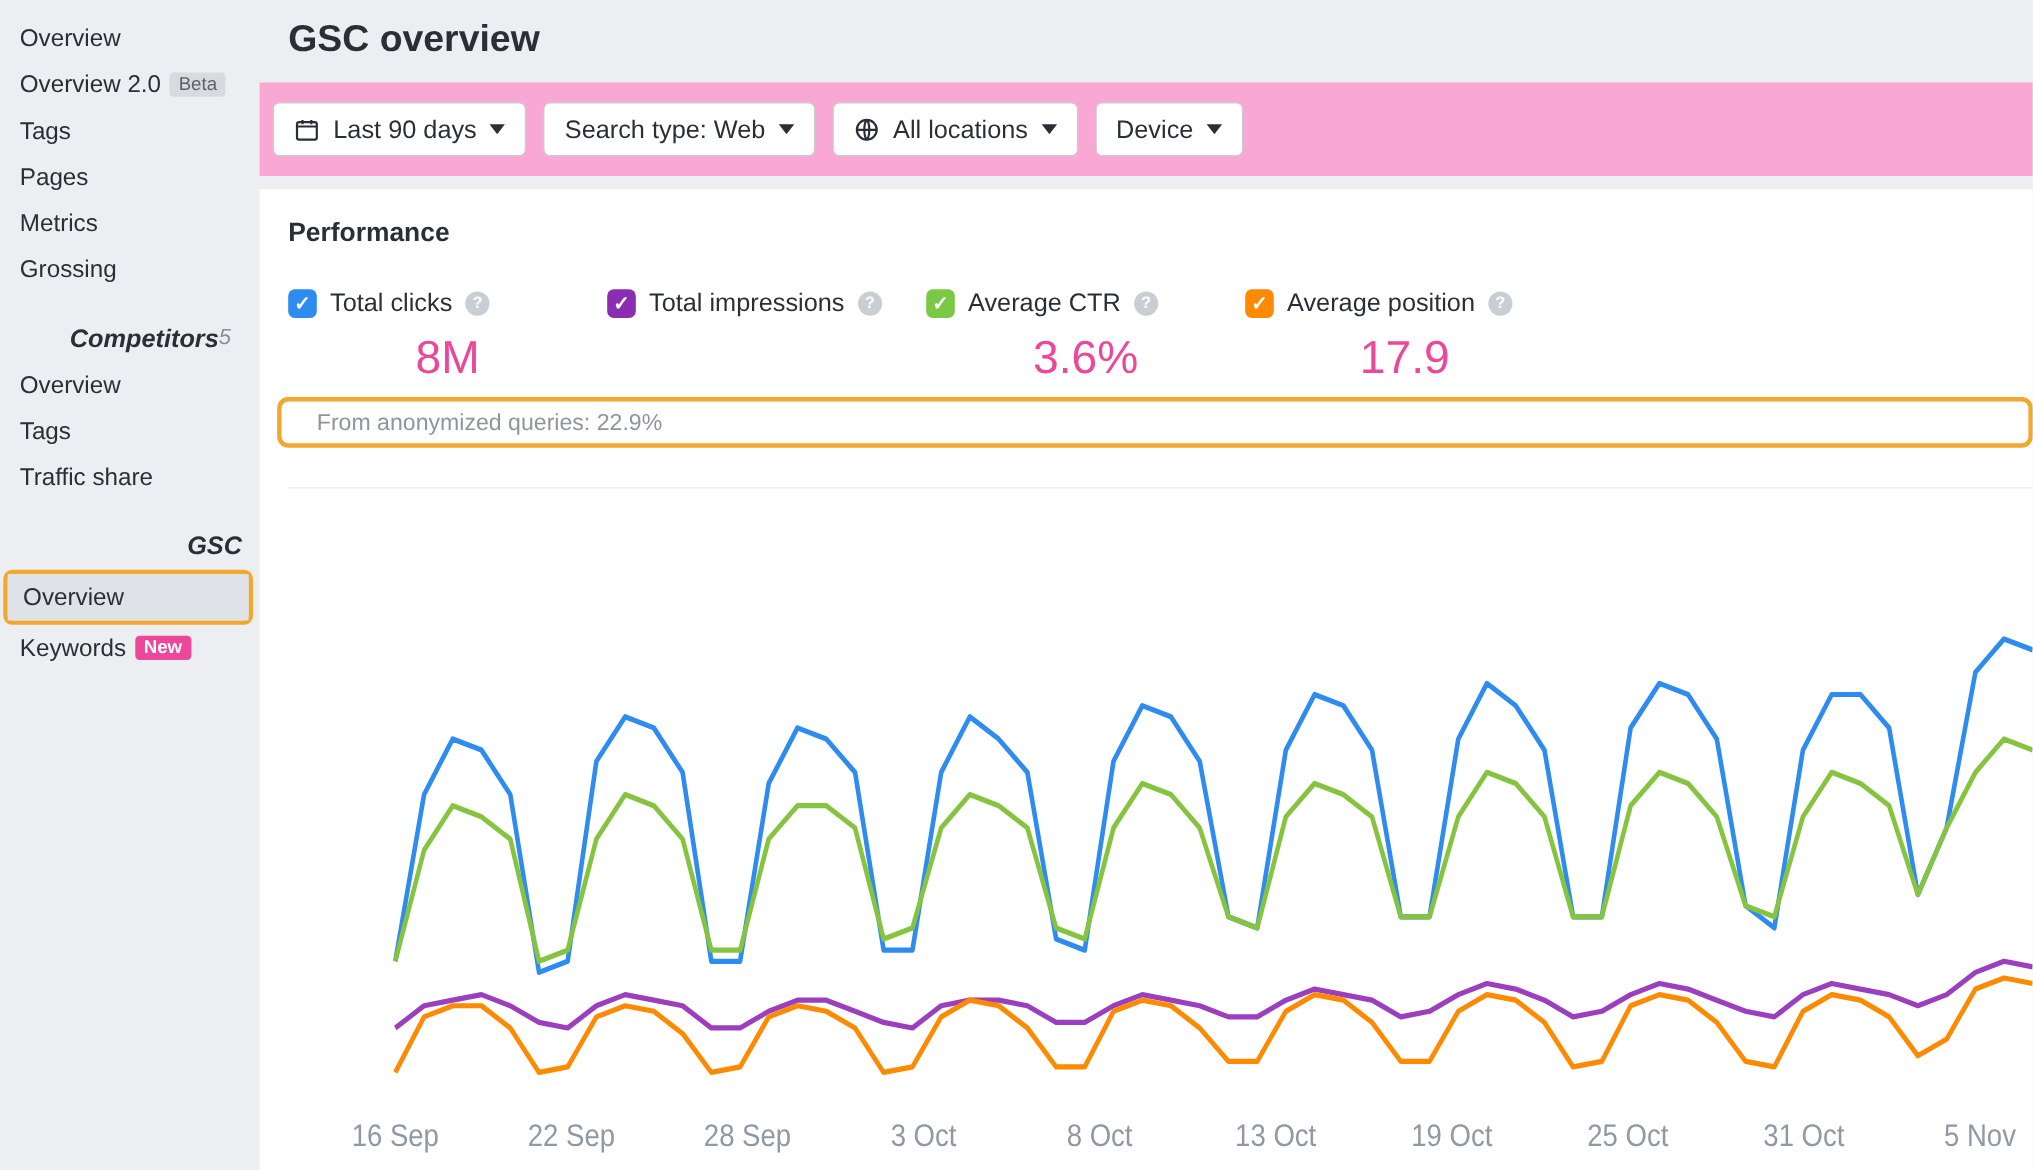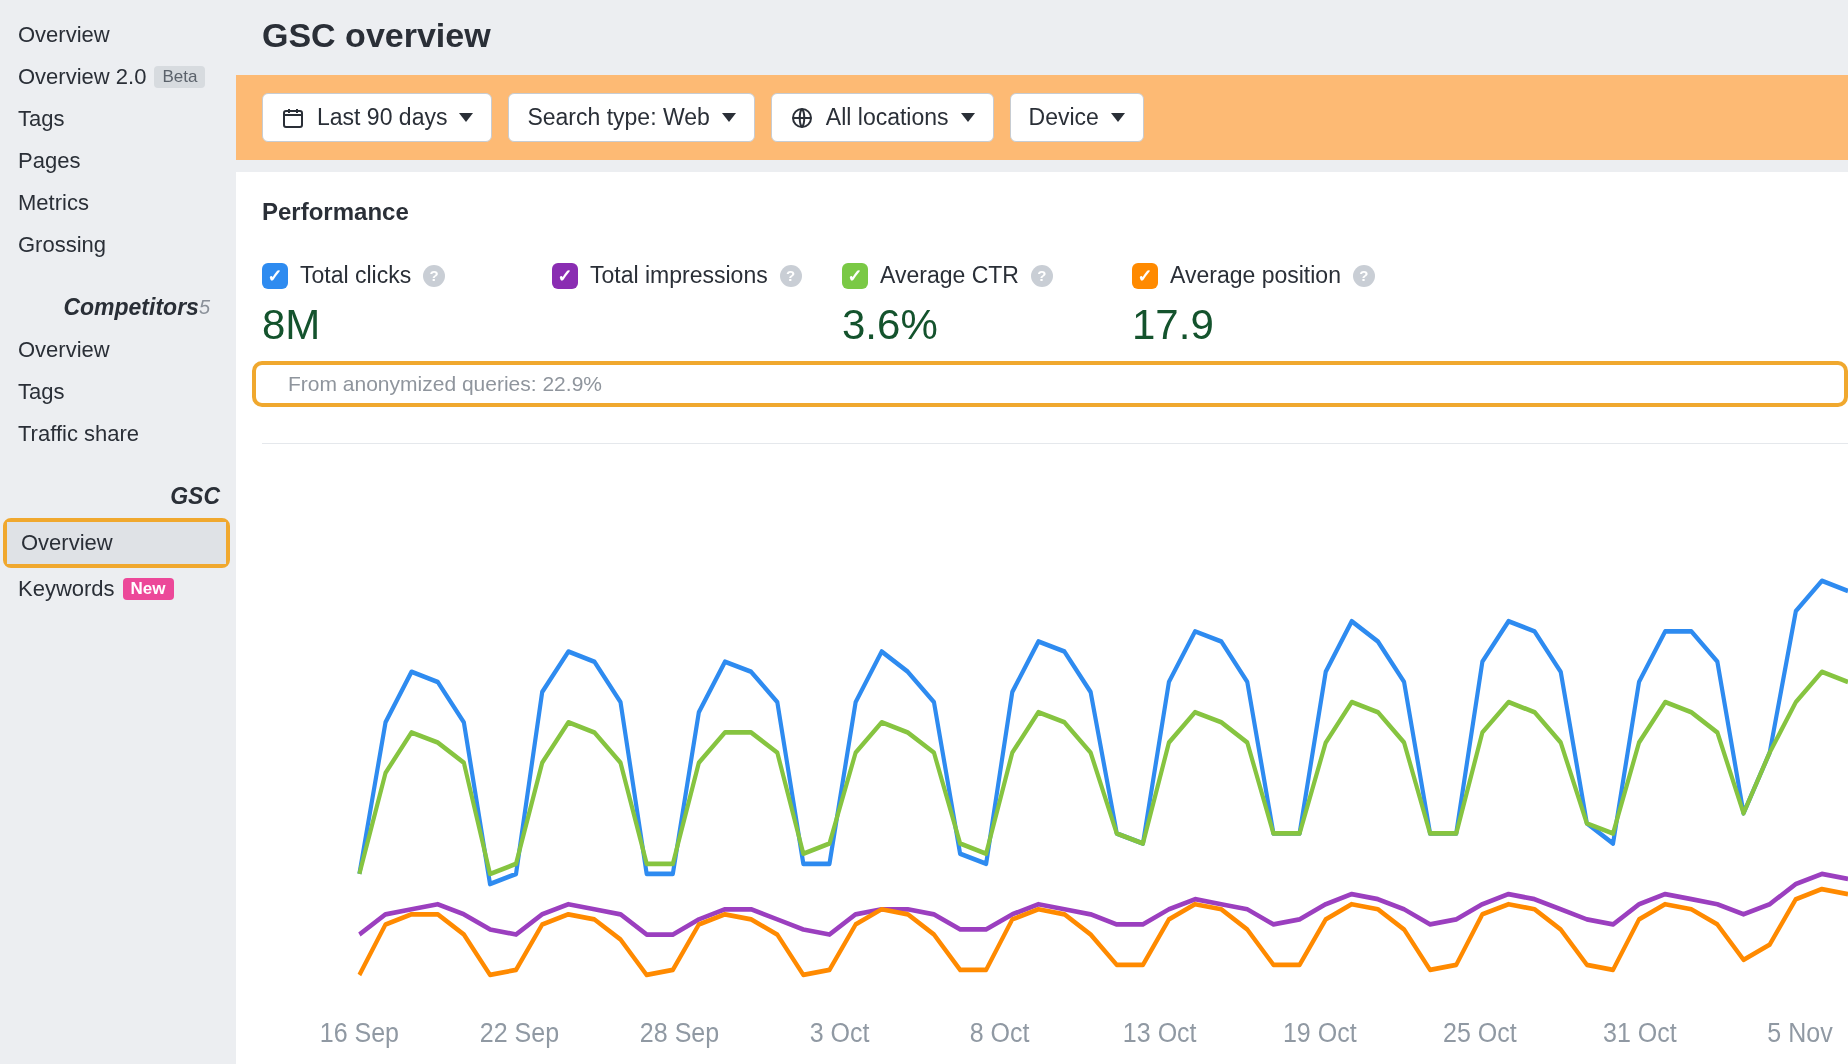--- a/index.html
+++ b/index.html
@@ -88,22 +88,22 @@
   .page-title {
     font-size: 34px;
     font-weight: 700;
     padding: 16px 0 20px 26px;
     color: #2a2f37;
     background: #eceef1;
   }
 
   
   .filterbar {
-    background: #fdba74;
-    padding: 18px 26px;
+    background: #f9a8d4;
+    padding: 18px 12px;
     display: flex;
     gap: 16px;
   }
   .filter-btn {
     display: inline-flex;
     align-items: center;
     gap: 12px;
     border: 1px solid #c7ccd2;
     border-radius: 6px;
     background: #fff;
@@ -171,22 +171,23 @@
     background: #c9ced5;
     color: #fff;
     display: inline-flex;
     align-items: center;
     justify-content: center;
     font-size: 15px;
     font-weight: 700;
   }
   .metric-value {
     font-size: 42px;
-    color: #14532d;
+    color: #ec4899;
     margin-top: 12px;
+    text-align: center;
   }
 
   .anon-note-wrap {
     display: inline-block;
     border: 4px solid #f0a82e;
     border-radius: 10px;
     padding: 6px 32px;
     margin-top: 12px;
     margin-left: -10px;
   }

